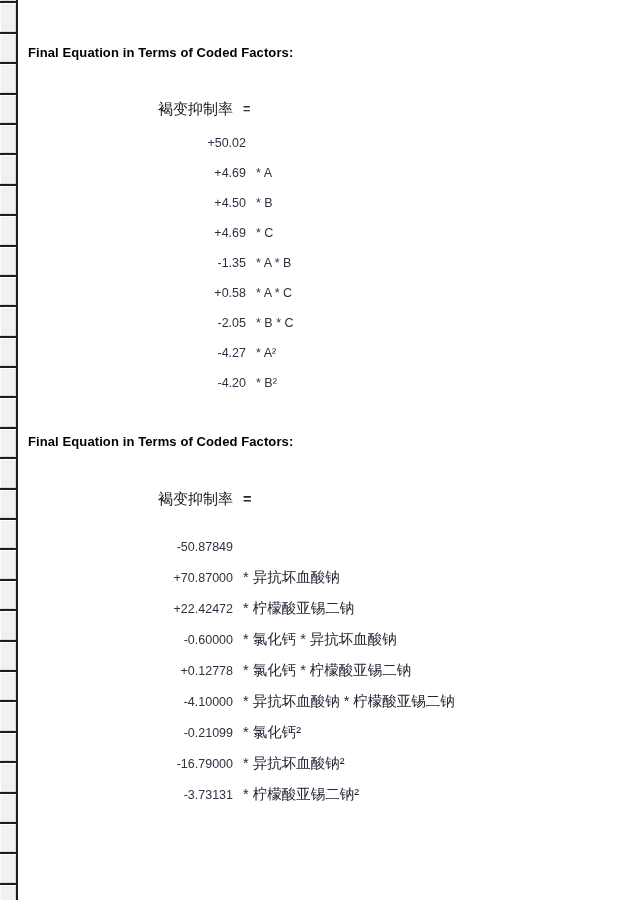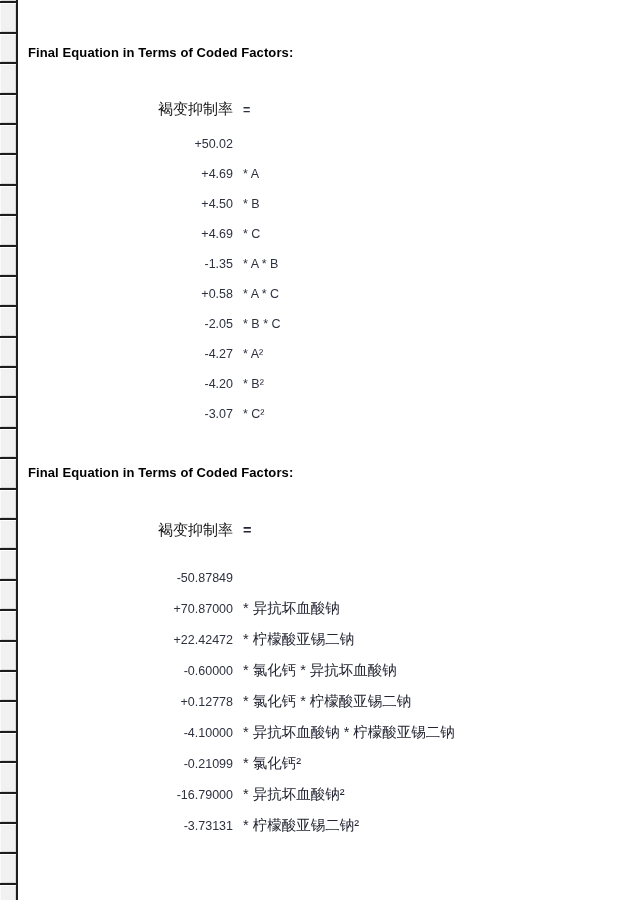--- a/index.html
+++ b/index.html
@@ -50,38 +50,38 @@
   .eq-row { display: flex; align-items: baseline; }
   .eq-val {
     width: 215px;
     text-align: right;
     white-space: nowrap;
   }
   .eq-term {
     padding-left: 10px;
     white-space: nowrap;
   }
-  .response-row { line-height: 34px; }
+  .response-row { line-height: 34px; align-items: center; }
   .sec-coded  .response-row { margin-top: 32px; }
   .sec-actual .response-row { margin-top: 33px; }
   .response {
     font-size: 15px;
     color: #141414;
   }
   .equals {
     font-size: 12.5px;
     font-weight: bold;
     color: #2e3140;
   }
   .terms .eq-row {
     line-height: 30px;
     font-size: 12.5px;
     color: #2e3140;
   }
-  .sec-coded .terms { margin-top: 2px; }
+  .sec-coded .terms { margin-top: 2px; margin-left: 13px; }
   .sec-actual .terms { margin-top: 16px; }
   .sec-coded .eq-term { font-size: 12.5px; }
   .sec-actual .eq-term { font-size: 14.5px; color: #232532; }
 </style>
 </head>
 <body>
 
 <div class="screen">
 
   <div class="row-strip" id="row-strip">
@@ -157,24 +157,20 @@
               <span class="eq-term">* B * C</span>
             </div>
             <div class="eq-row">
               <span class="eq-val">-4.27</span>
               <span class="eq-term">* A²</span>
             </div>
             <div class="eq-row">
               <span class="eq-val">-4.20</span>
               <span class="eq-term">* B²</span>
             </div>
-            <div class="eq-row">
-              <span class="eq-val">-3.07</span>
-              <span class="eq-term">* C²</span>
-            </div>
           </div>
       </div>
     </section>
 
     <section class="sec-actual">
       <h2 class="section-heading">Final Equation in Terms of Coded Factors:</h2>
       <div class="eq">
         <div class="eq-row response-row">
           <span class="eq-val response">褐变抑制率</span>
           <span class="eq-term equals">=</span>

